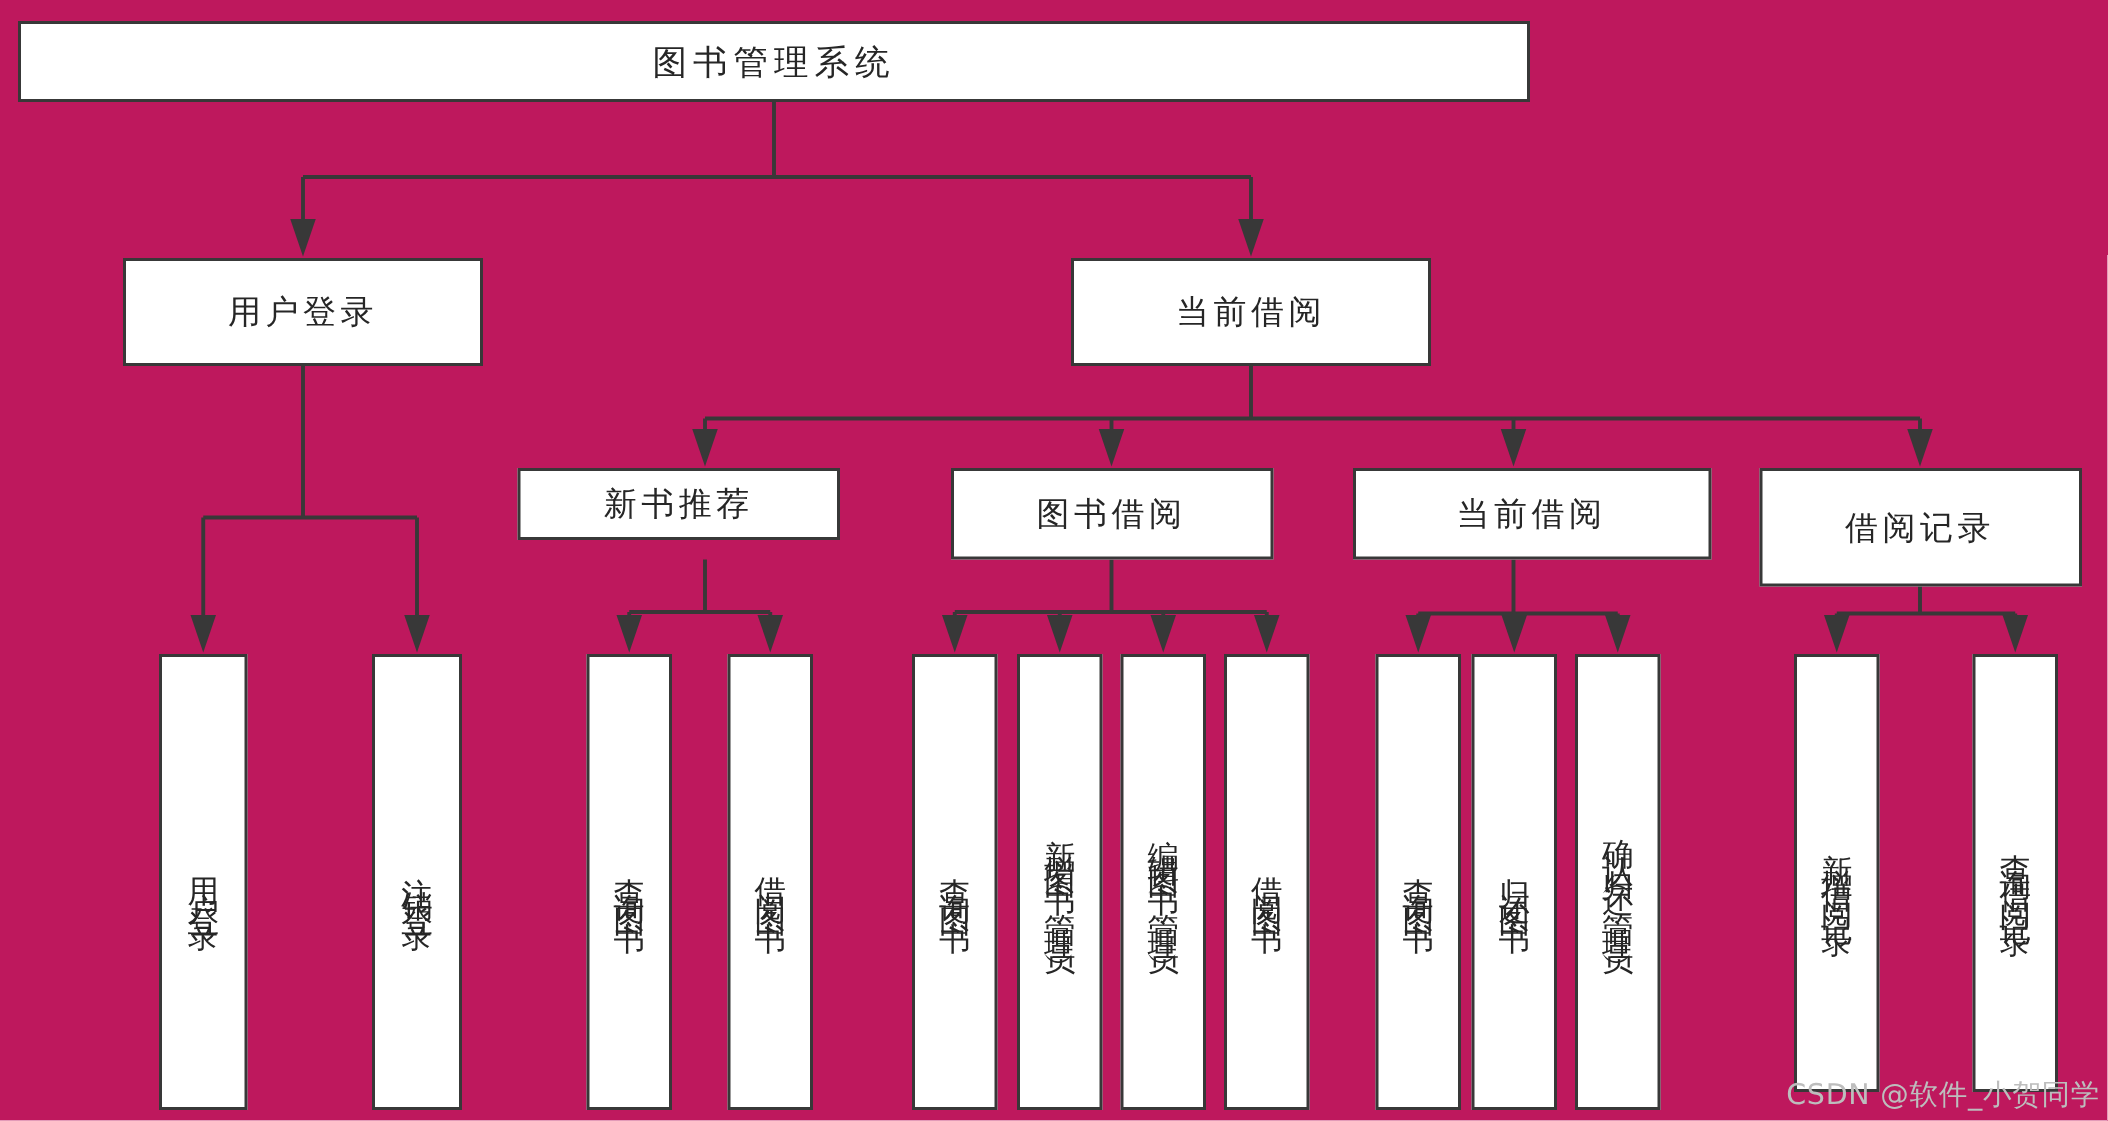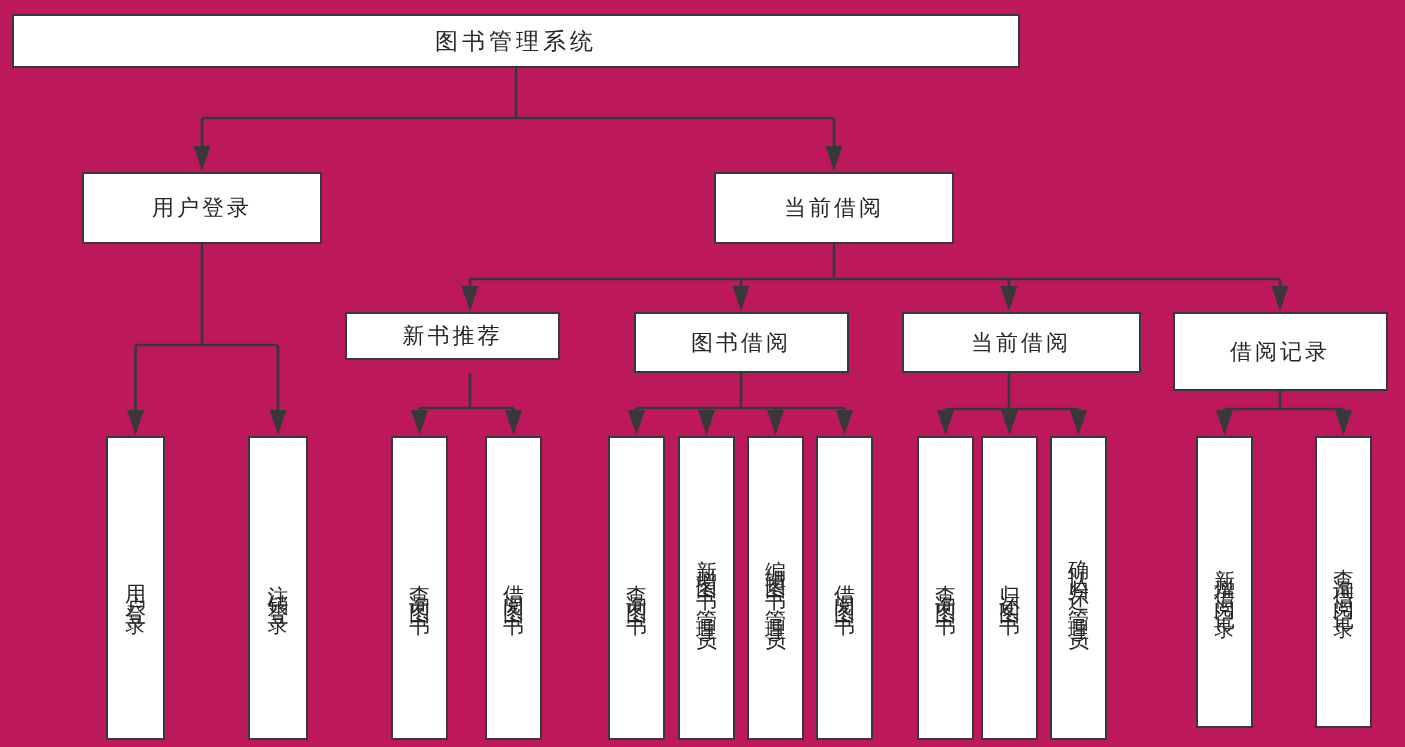--- a/index.html
+++ b/index.html
@@ -96,13 +96,14 @@
       <div class="node vert" style="left: 608px; top: 436px; width: 57px; height: 304px; border-color: rgb(56, 56, 56); color: rgb(38, 38, 38);">查询图书</div>
       <div class="node vert" style="left: 678px; top: 436px; width: 57px; height: 304px; border-color: rgb(56, 56, 56); color: rgb(38, 38, 38);">新增图书（管理员）</div>
       <div class="node vert" style="left: 747px; top: 436px; width: 57px; height: 304px; border-color: rgb(56, 56, 56); color: rgb(38, 38, 38);">编辑图书（管理员）</div>
       <div class="node vert" style="left: 816px; top: 436px; width: 57px; height: 304px; border-color: rgb(56, 56, 56); color: rgb(38, 38, 38);">借阅图书</div>
       <div class="node vert" style="left: 917px; top: 436px; width: 57px; height: 304px; border-color: rgb(56, 56, 56); color: rgb(38, 38, 38);">查询图书</div>
       <div class="node vert" style="left: 981px; top: 436px; width: 57px; height: 304px; border-color: rgb(56, 56, 56); color: rgb(38, 38, 38);">归还图书</div>
       <div class="node vert" style="left: 1050px; top: 436px; width: 57px; height: 304px; border-color: rgb(56, 56, 56); color: rgb(38, 38, 38);">确认归还（管理员）</div>
       <div class="node vert" style="left: 1196px; top: 436px; width: 57px; height: 292px; border-color: rgb(56, 56, 56); color: rgb(38, 38, 38);">新增借阅记录</div>
       <div class="node vert" style="left: 1315px; top: 436px; width: 57px; height: 292px; border-color: rgb(56, 56, 56); color: rgb(38, 38, 38);">查询借阅记录</div>
     </div>
+  <div class="watermark" style="color: rgb(189, 189, 189);">CSDN @软件_小贺同学</div>
 </div>
 
 </body></html>

